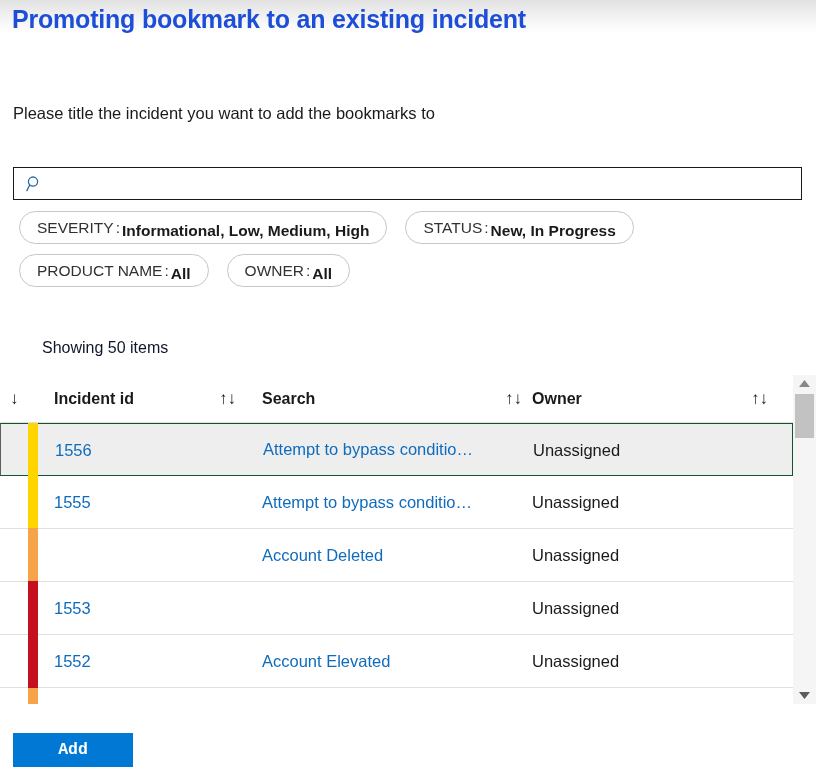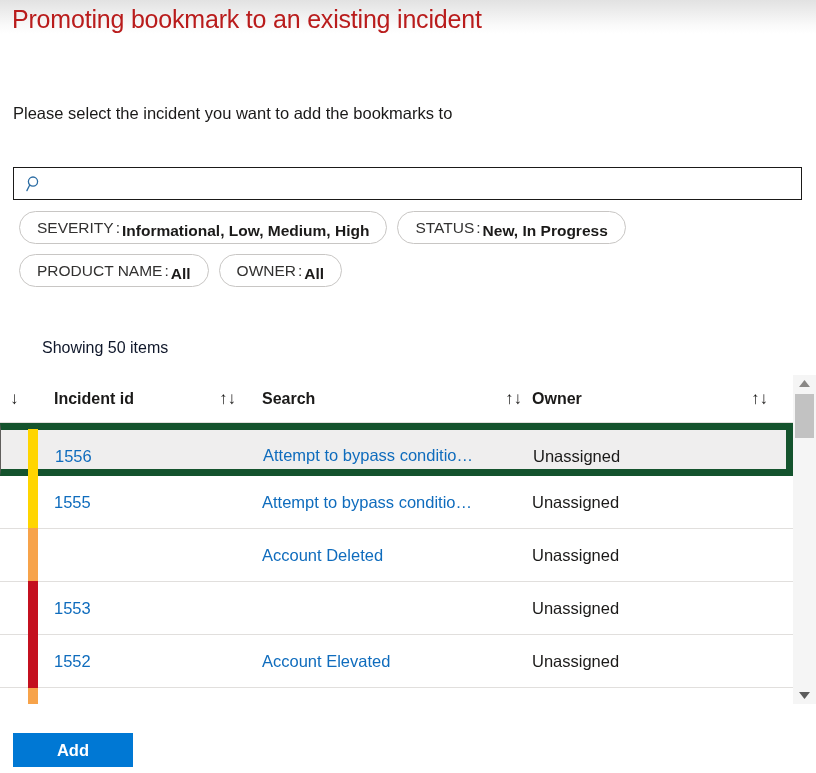--- a/index.html
+++ b/index.html
@@ -25,23 +25,23 @@
   }
   .page {
     position: relative;
     padding: 0;
   }
   .page-title {
     position: absolute;
     left: 12px;
     top: 5px;
     font-size: 25px;
-    font-weight: 400;
+    font-weight: 700;
     letter-spacing: -0.2px;
-    color: #b91c1c;
+    color: #1d4ed8;
     white-space: nowrap;
   }
   .instruction {
     position: absolute;
     left: 13px;
     top: 104px;
     font-size: 16.5px;
     font-weight: 400;
     color: #1b1a19;
     white-space: nowrap;
@@ -86,21 +86,21 @@
   
   .filters {
     position: absolute;
     left: 19px;
     top: 211px;
     width: 790px;
   }
   .filter-row {
     display: flex;
     align-items: center;
-    gap: 10px;
+    gap: 18px;
     margin-bottom: 10px;
   }
   .pill {
     display: inline-flex;
     align-items: center;
     height: 33px;
     padding: 0 17px;
     border: 1px solid #c8c6c4;
     border-radius: 17px;
     background: #ffffff;
@@ -177,21 +177,21 @@
   .row {
     position: relative;
     height: 53px;
     box-sizing: border-box;
     border-bottom: 1px solid #e1dfdd;
     background: #ffffff;
     cursor: pointer;
   }
   .row.selected {
     background: #efeeee;
-    border: 7px solid #14532d;
+    border: 1px solid #14532d;
     border-left: 1px solid #605e5c;
   }
   .sev-bar {
     position: absolute;
     left: 28px;
     top: -1px;
     width: 10px;
     height: 54px;
   }
   .row.selected .sev-bar {
@@ -258,39 +258,39 @@
   
   .add-button {
     position: absolute;
     left: 13px;
     top: 733px;
     width: 120px;
     height: 34px;
     background: #0078d4;
     color: #ffffff;
     border: none;
-    font-family: Liberation Sans, sans-serif;
+    font-family: Liberation Mono, monospace;
     font-size: 16.5px;
     font-weight: 700;
     cursor: pointer;
     text-align: center;
     line-height: 34px;
     padding: 0;
   }
 </style>
 </head>
 <body>
 
 <div class="top-gradient"></div>
 
 <div class="page">
 
   <div class="page-title">Promoting bookmark to an existing incident</div>
 
-  <div class="instruction">Please select the incident you want to add the bookmarks to</div>
+  <div class="instruction">Please title the incident you want to add the bookmarks to</div>
 
   <div class="search-box">
     <span class="search-icon">
       <svg width="17" height="17" viewBox="0 0 17 17" aria-hidden="true">
         <circle cx="7" cy="6.6" r="4.6" fill="none" stroke="#2b6ca3" stroke-width="1.3"></circle>
         <line x1="3.6" y1="10.2" x2="0.9" y2="15.6" stroke="#2b6ca3" stroke-width="1.3" stroke-linecap="round"></line>
       </svg>
     </span>
   </div>
 

